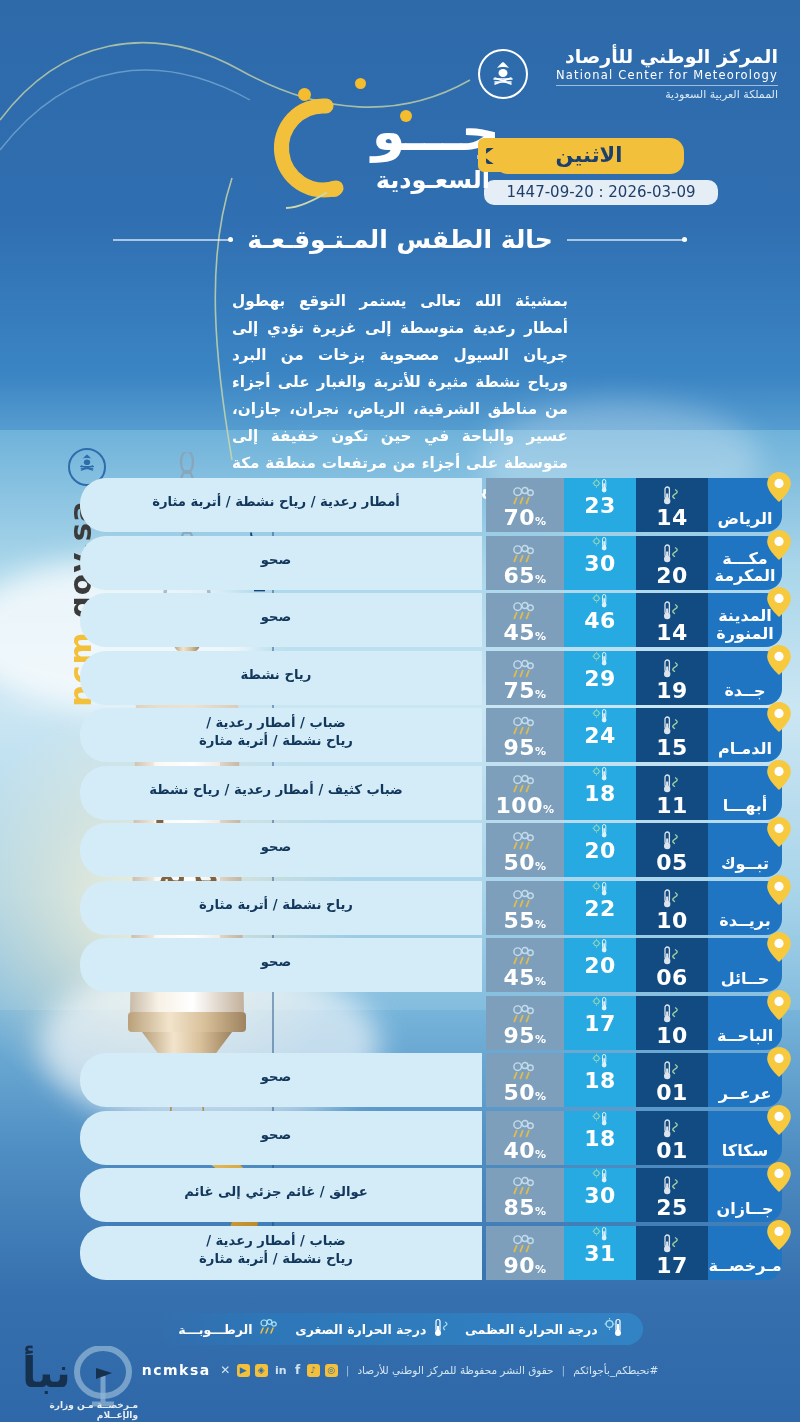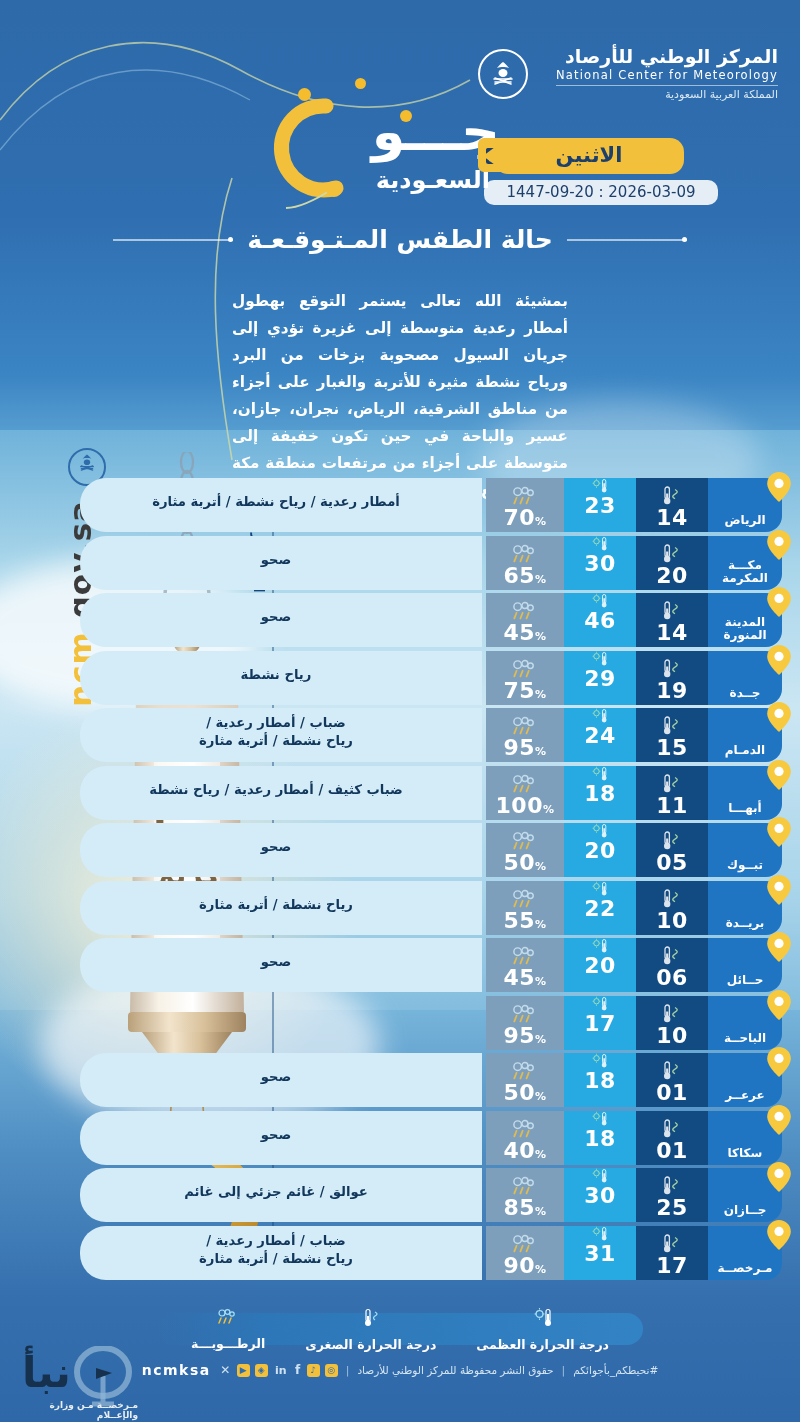--- a/index.html
+++ b/index.html
@@ -148,21 +148,21 @@
   .row{
     position:relative; height:54px; margin-bottom:3.5px;
     display:flex; align-items:stretch; direction:rtl;
   }
   .cell-city{
     width:74px; background:#2075c3; border-radius:0 16px 16px 0;
     position:relative; display:flex; align-items:flex-end;
     justify-content:center; padding-bottom:5px;
   }
   .city-name{
-    color:#fff; font-size:12px; font-weight:bold; line-height:1.08;
+    color:#fff; font-size:16px; font-weight:bold; line-height:1.08;
     text-align:center; letter-spacing:.3px;
   }
   .pin-icon{
     position:absolute; right:-10px; top:-7px; width:26px; height:32px;
   }
   .cell-min{
     width:72px; background:#124a82; display:flex; flex-direction:column;
     align-items:center; justify-content:flex-end; padding-bottom:3px;
   }
   .cell-max{
@@ -190,21 +190,21 @@
   .mini-icon{ height:20px; margin-bottom:2px; opacity:.85; }
 
   
   #legend{
     position:absolute; left:50%; transform:translateX(-50%); top:1313px;
     background:linear-gradient(90deg,rgba(40,110,175,.0) 0%,rgba(44,120,185,.85) 22%,rgba(50,132,198,.95) 100%);
     border-radius:16px; height:32px; width:486px;
     display:flex; align-items:center; justify-content:space-around;
     padding:0 14px;
   }
-  .legend-item{ display:flex; align-items:center; gap:6px;flex-direction:column; }
+  .legend-item{ display:flex; align-items:center; gap:6px; }
   .legend-label{ color:#fff; font-size:12.5px; font-weight:bold; }
 
   
   #footer-bar{
     position:absolute; left:0; top:1358px; width:800px; height:24px;
     display:flex; align-items:center; justify-content:center; gap:8px;
     direction:ltr;
   }
   #handle{ color:#fff; font-size:14px; font-weight:bold; letter-spacing:1.5px; }
   #social-icons{ display:flex; align-items:center; gap:5px; }

